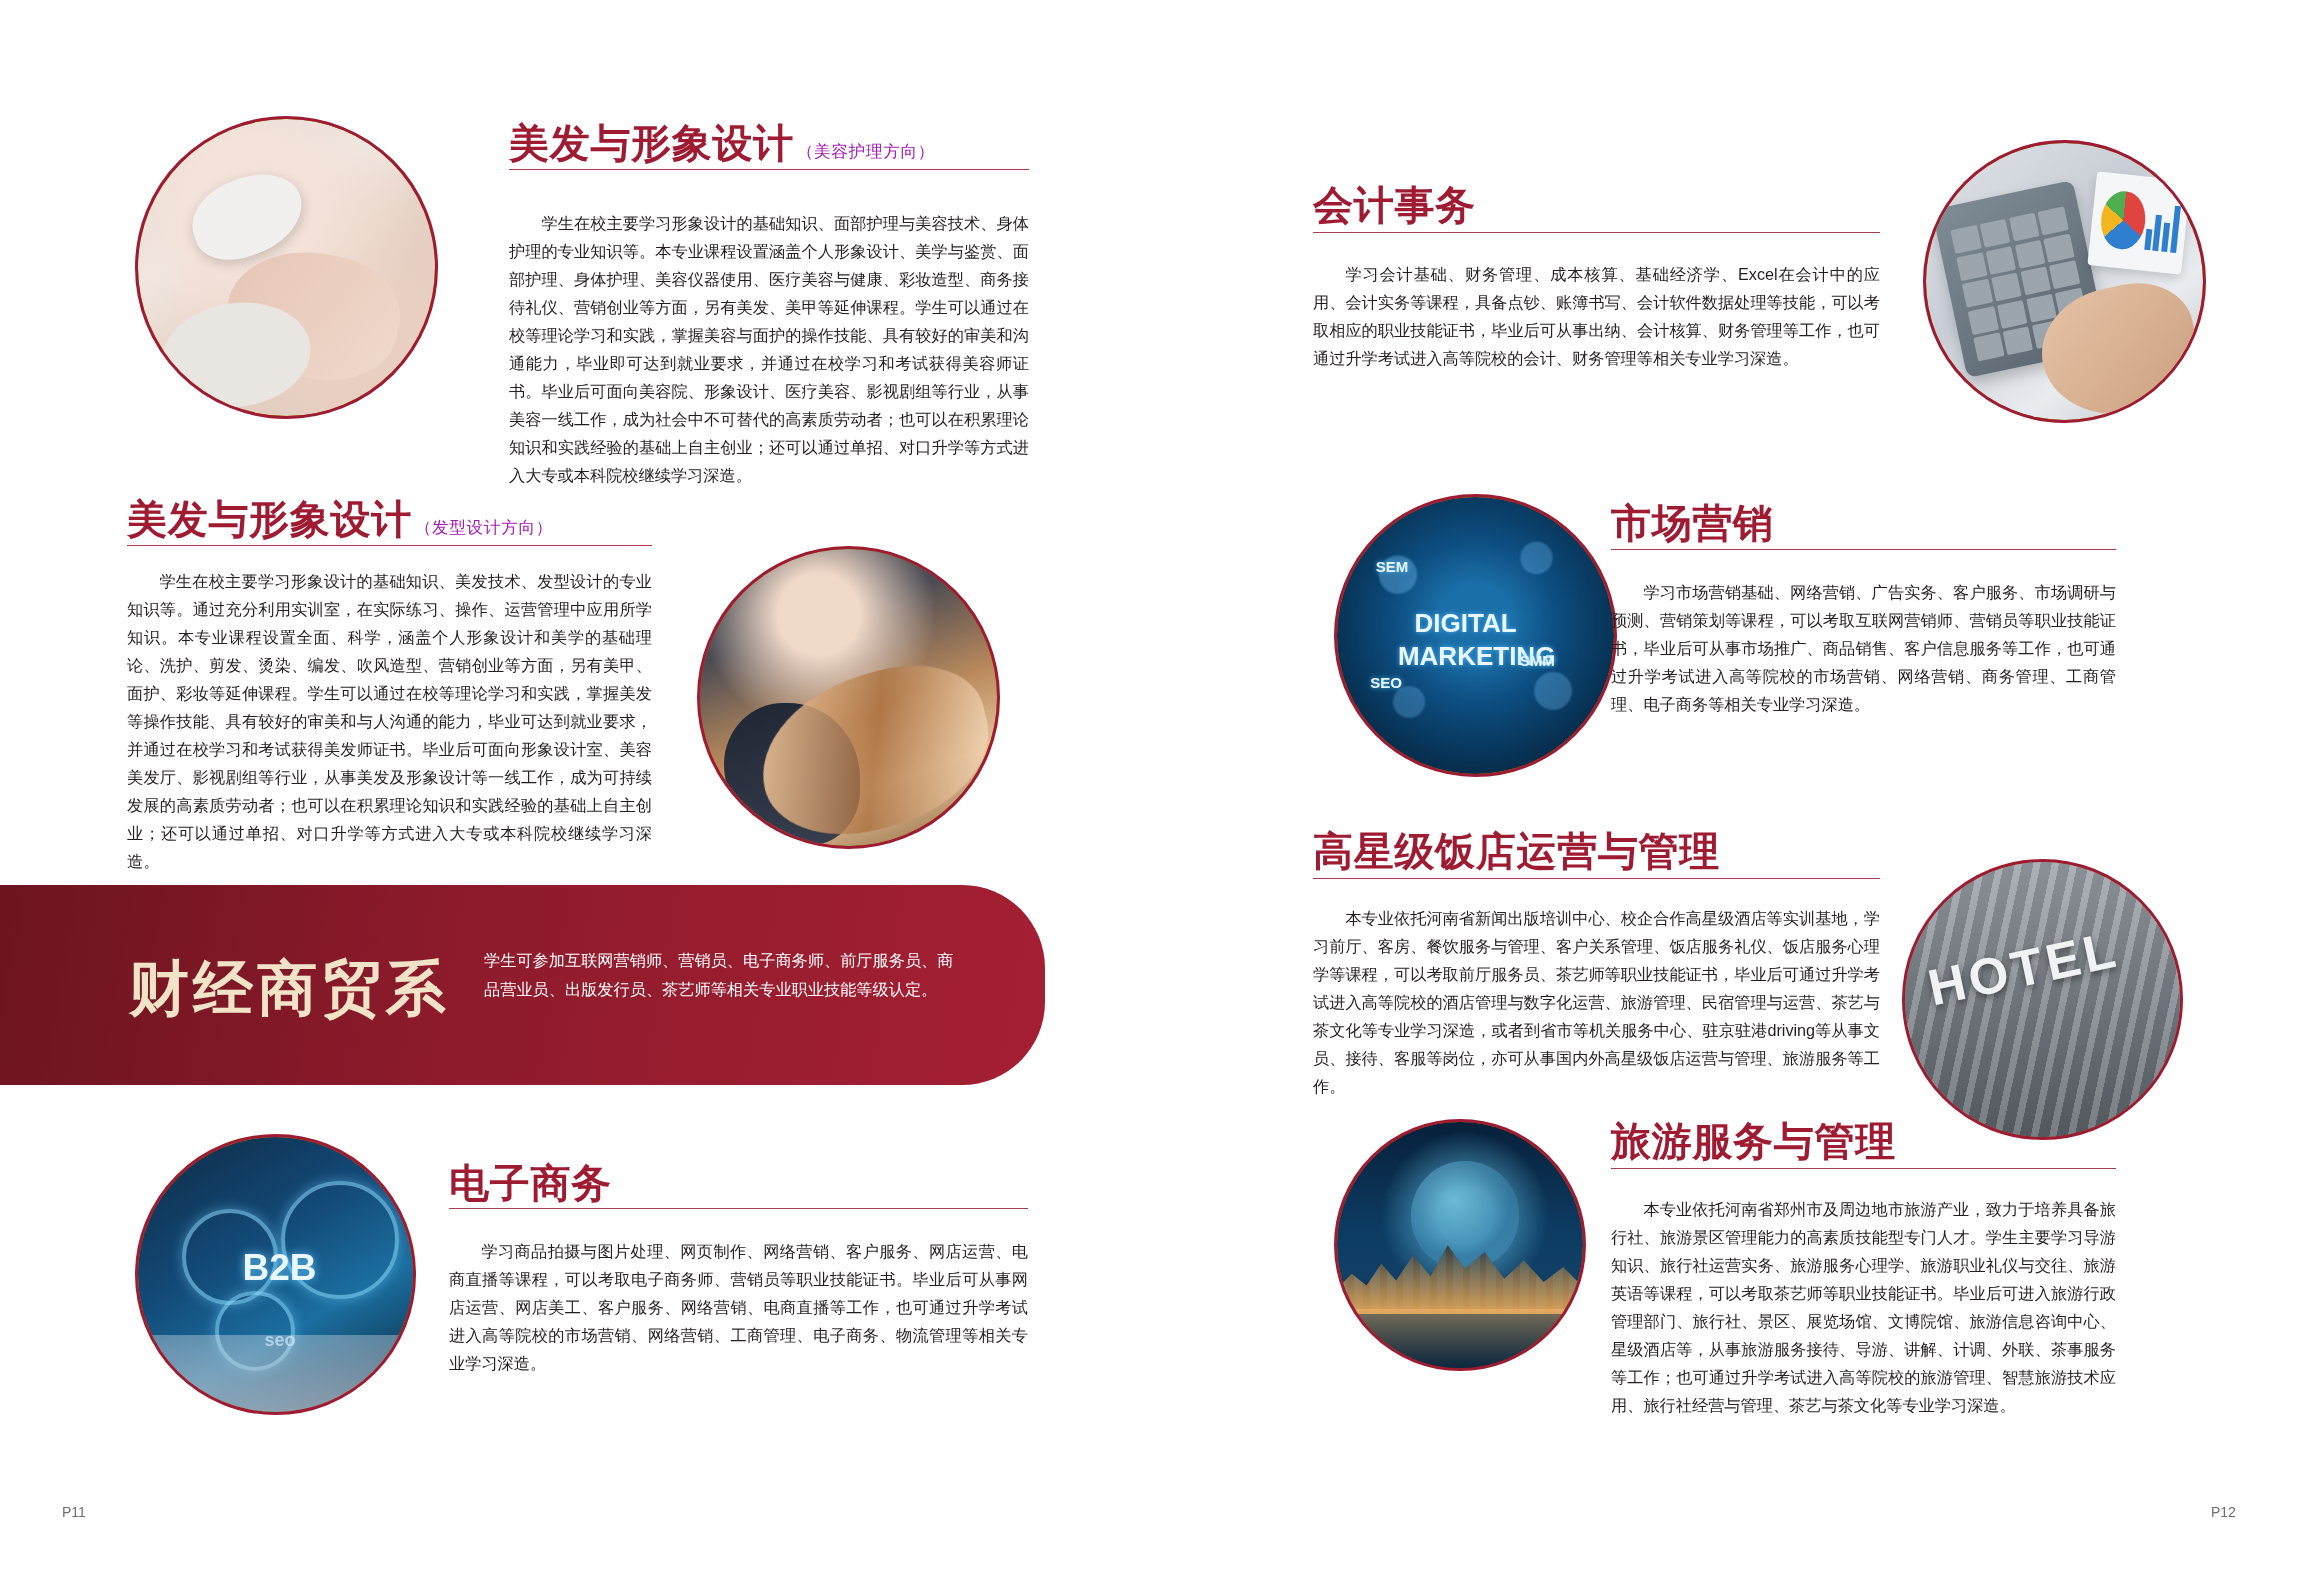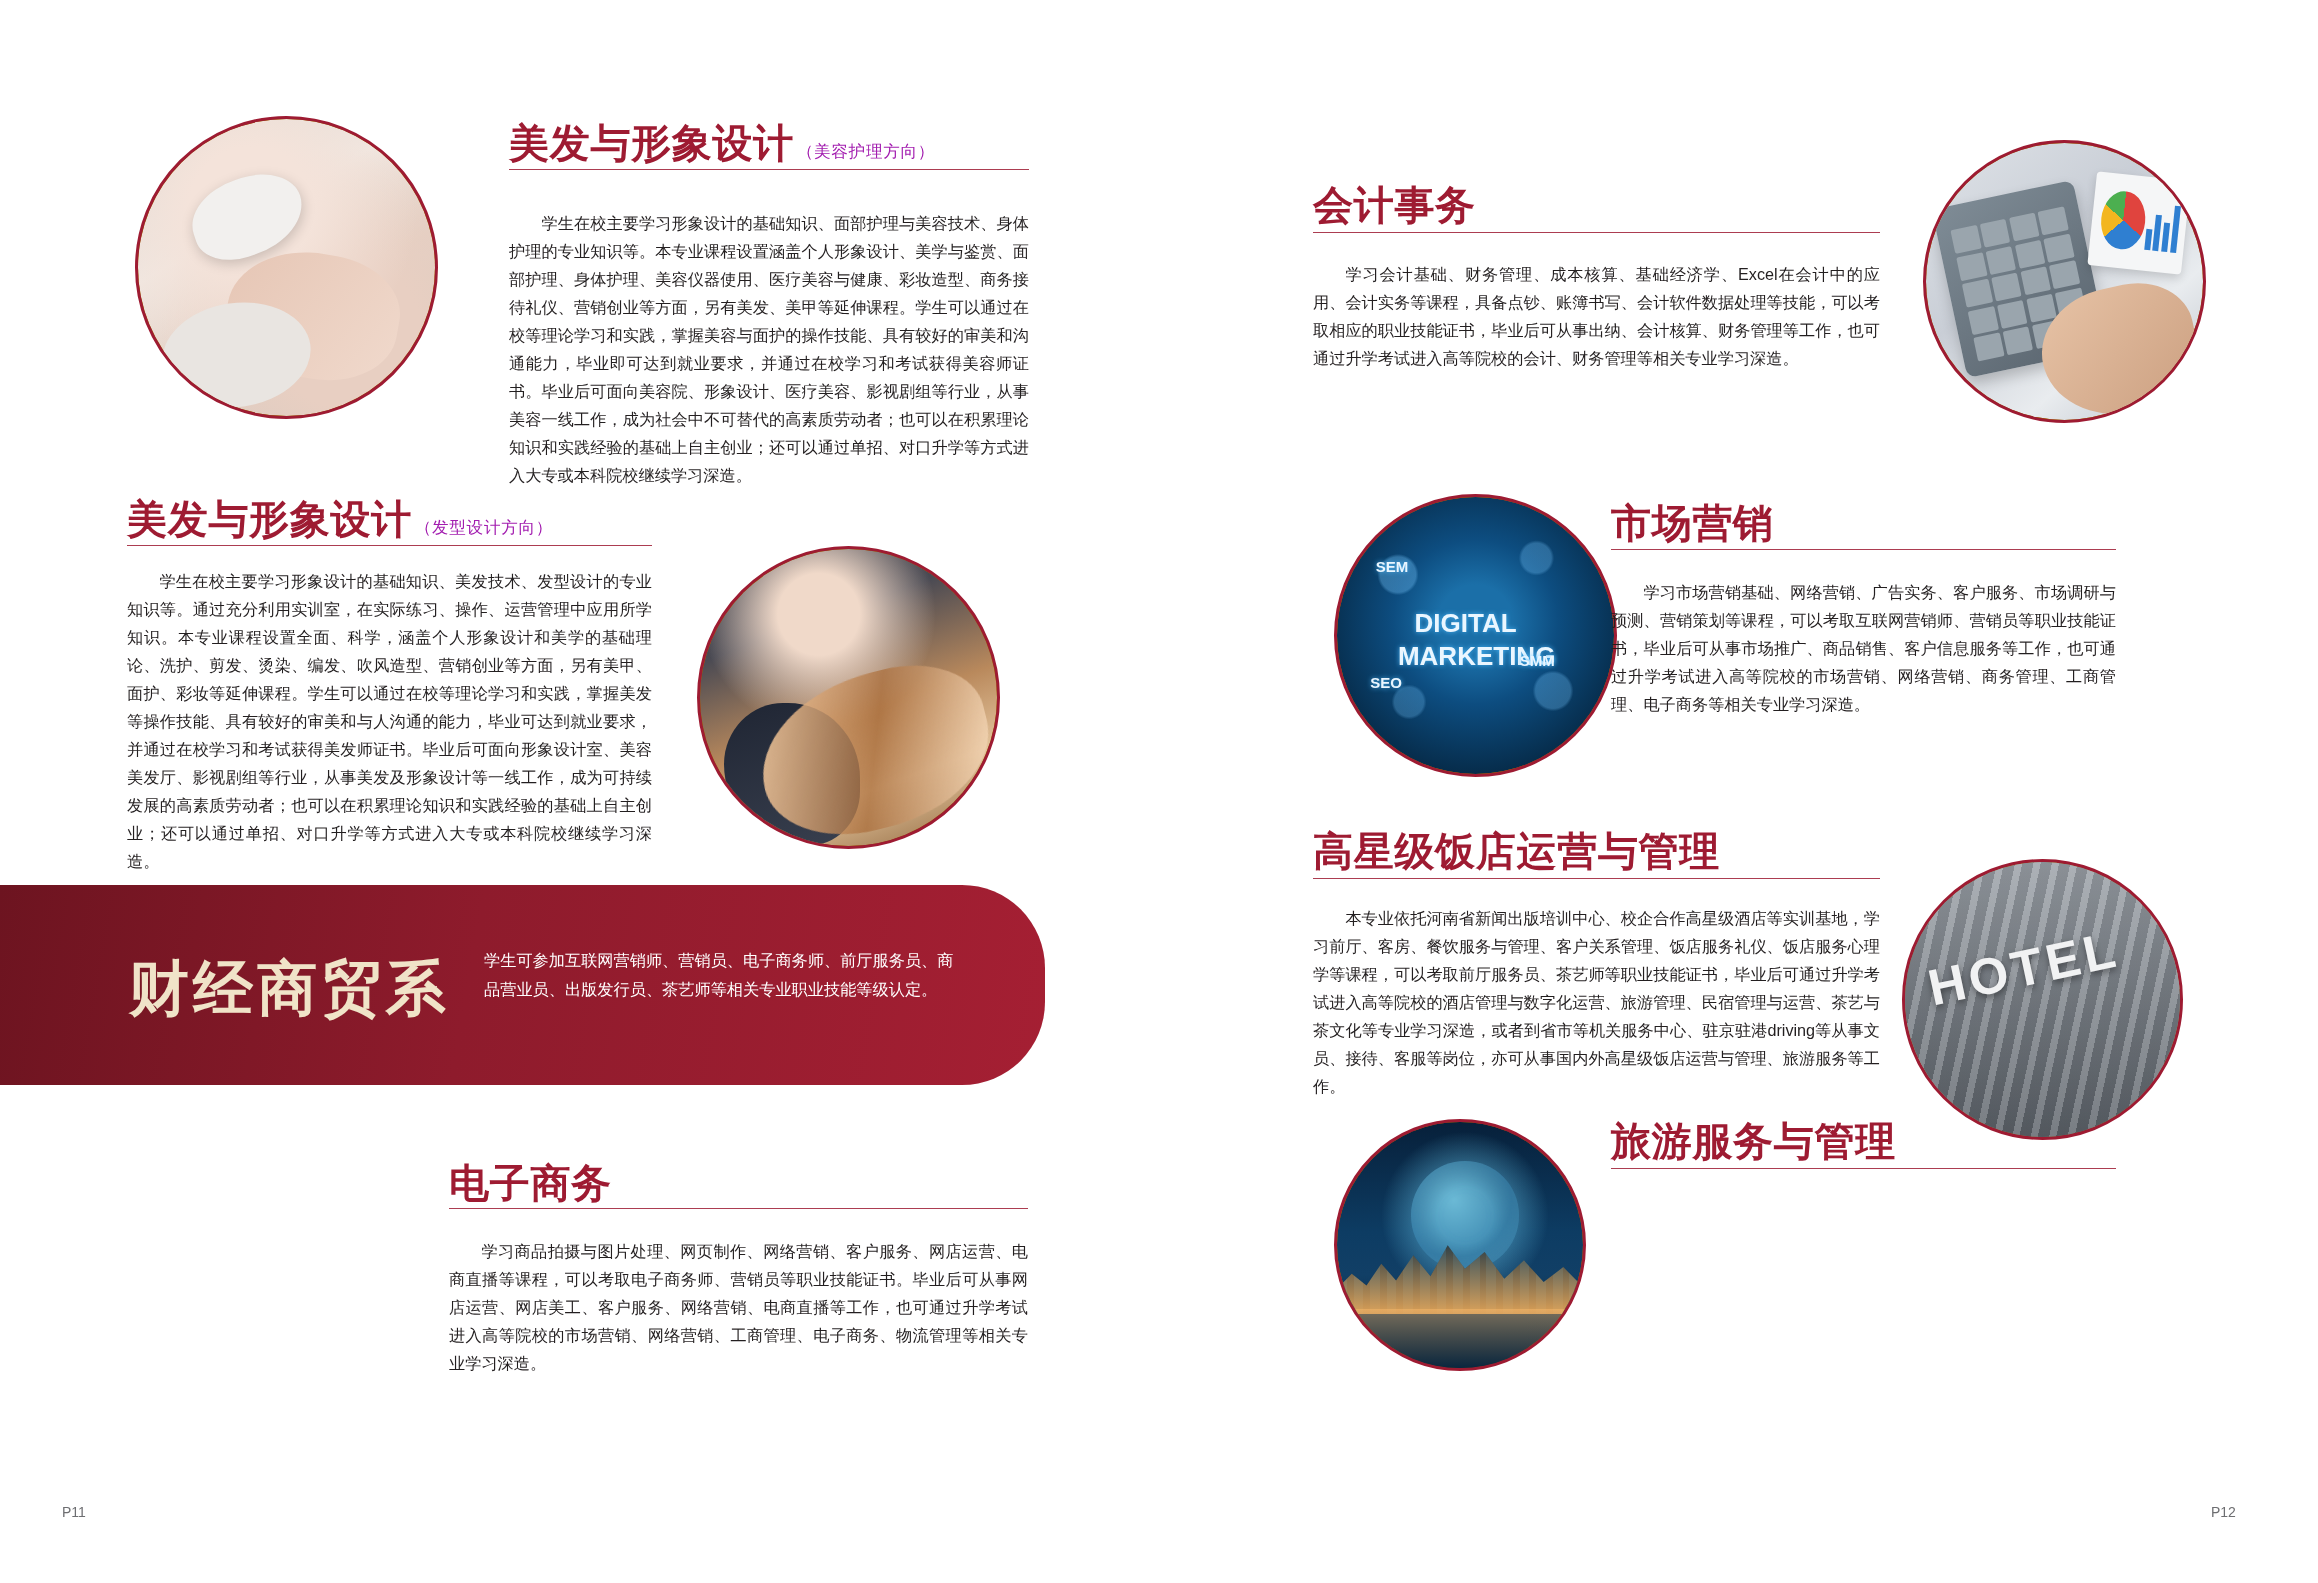--- a/index.html
+++ b/index.html
@@ -288,20 +288,30 @@
       <div class="dress"></div>
       <div class="swirl"></div>
     </div>
   </div>
 
   <div class="banner" style="left:0px; top:885px; width:1045px; height:200px;">
     <div class="bn-title" style="left:129px; top:64px;">财经商贸系</div>
     <div class="bn-text" style="left:484px; top:61px; width:470px;">学生可参加互联网营销师、营销员、电子商务师、前厅服务员、商品营业员、出版发行员、茶艺师等相关专业职业技能等级认定。</div>
   </div>
 
+  <div class="photo ph-b2b" style="left:135px; top:1134px; width:275px; height:275px;">
+    <div class="inner">
+      <div class="gear" style="left:16%; top:26%; width:32%; height:32%;"></div>
+      <div class="gear" style="left:52%; top:16%; width:40%; height:40%;"></div>
+      <div class="gear" style="left:28%; top:56%; width:26%; height:26%;"></div>
+      <div class="b2b">B2B</div>
+      <div class="seo">seo</div>
+      <div class="desk"></div>
+    </div>
+  </div>
 
   <div class="sec-title" style="left:449px; top:1156px;">
     <span class="main">电子商务</span><span class="sub"></span>
   </div>
   <div class="rule" style="left:449px; top:1208px; width:579px;"></div>
 
   <div class="body-text" style="left:449px; top:1237px; width:579px;">学习商品拍摄与图片处理、网页制作、网络营销、客户服务、网店运营、电商直播等课程，可以考取电子商务师、营销员等职业技能证书。毕业后可从事网店运营、网店美工、客户服务、网络营销、电商直播等工作，也可通过升学考试进入高等院校的市场营销、网络营销、工商管理、电子商务、物流管理等相关专业学习深造。</div>
 
   <div class="pagenum" style="left:62px; top:1504px;">P11</div>
 
@@ -389,17 +399,18 @@
       <div class="skyline"></div>
       <div class="reflect"></div>
     </div>
   </div>
 
   <div class="sec-title" style="left:1611px; top:1114px;">
     <span class="main">旅游服务与管理</span><span class="sub"></span>
   </div>
   <div class="rule" style="left:1611px; top:1168px; width:505px;"></div>
 
+  <div class="body-text" style="left:1611px; top:1195px; width:505px;">本专业依托河南省郑州市及周边地市旅游产业，致力于培养具备旅行社、旅游景区管理能力的高素质技能型专门人才。学生主要学习导游知识、旅行社运营实务、旅游服务心理学、旅游职业礼仪与交往、旅游英语等课程，可以考取茶艺师等职业技能证书。毕业后可进入旅游行政管理部门、旅行社、景区、展览场馆、文博院馆、旅游信息咨询中心、星级酒店等，从事旅游服务接待、导游、讲解、计调、外联、茶事服务等工作；也可通过升学考试进入高等院校的旅游管理、智慧旅游技术应用、旅行社经营与管理、茶艺与茶文化等专业学习深造。</div>
 
   <div class="pagenum" style="left:2211px; top:1504px;">P12</div>
 
 </div>
 
 
 </body></html>

